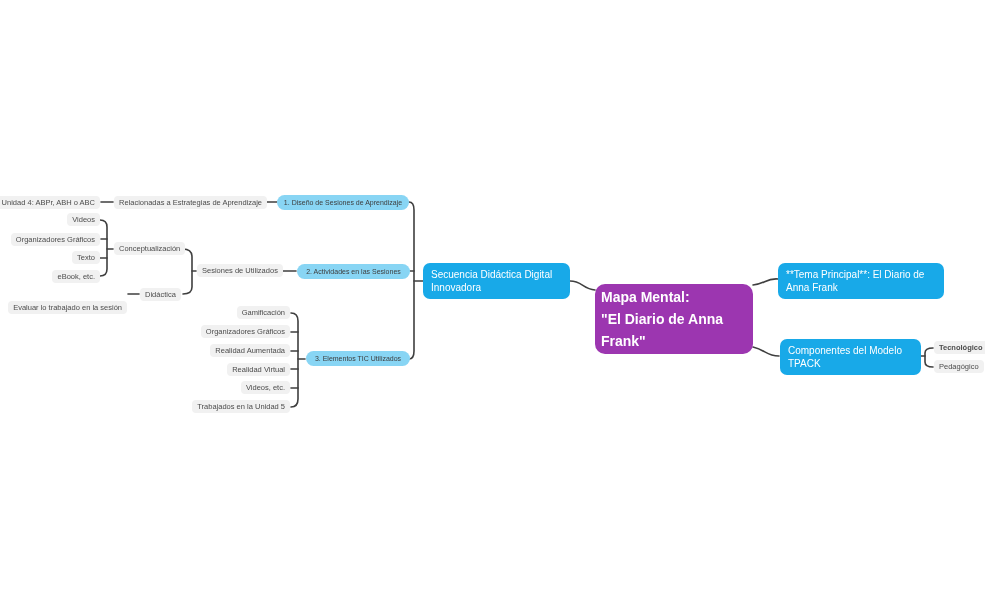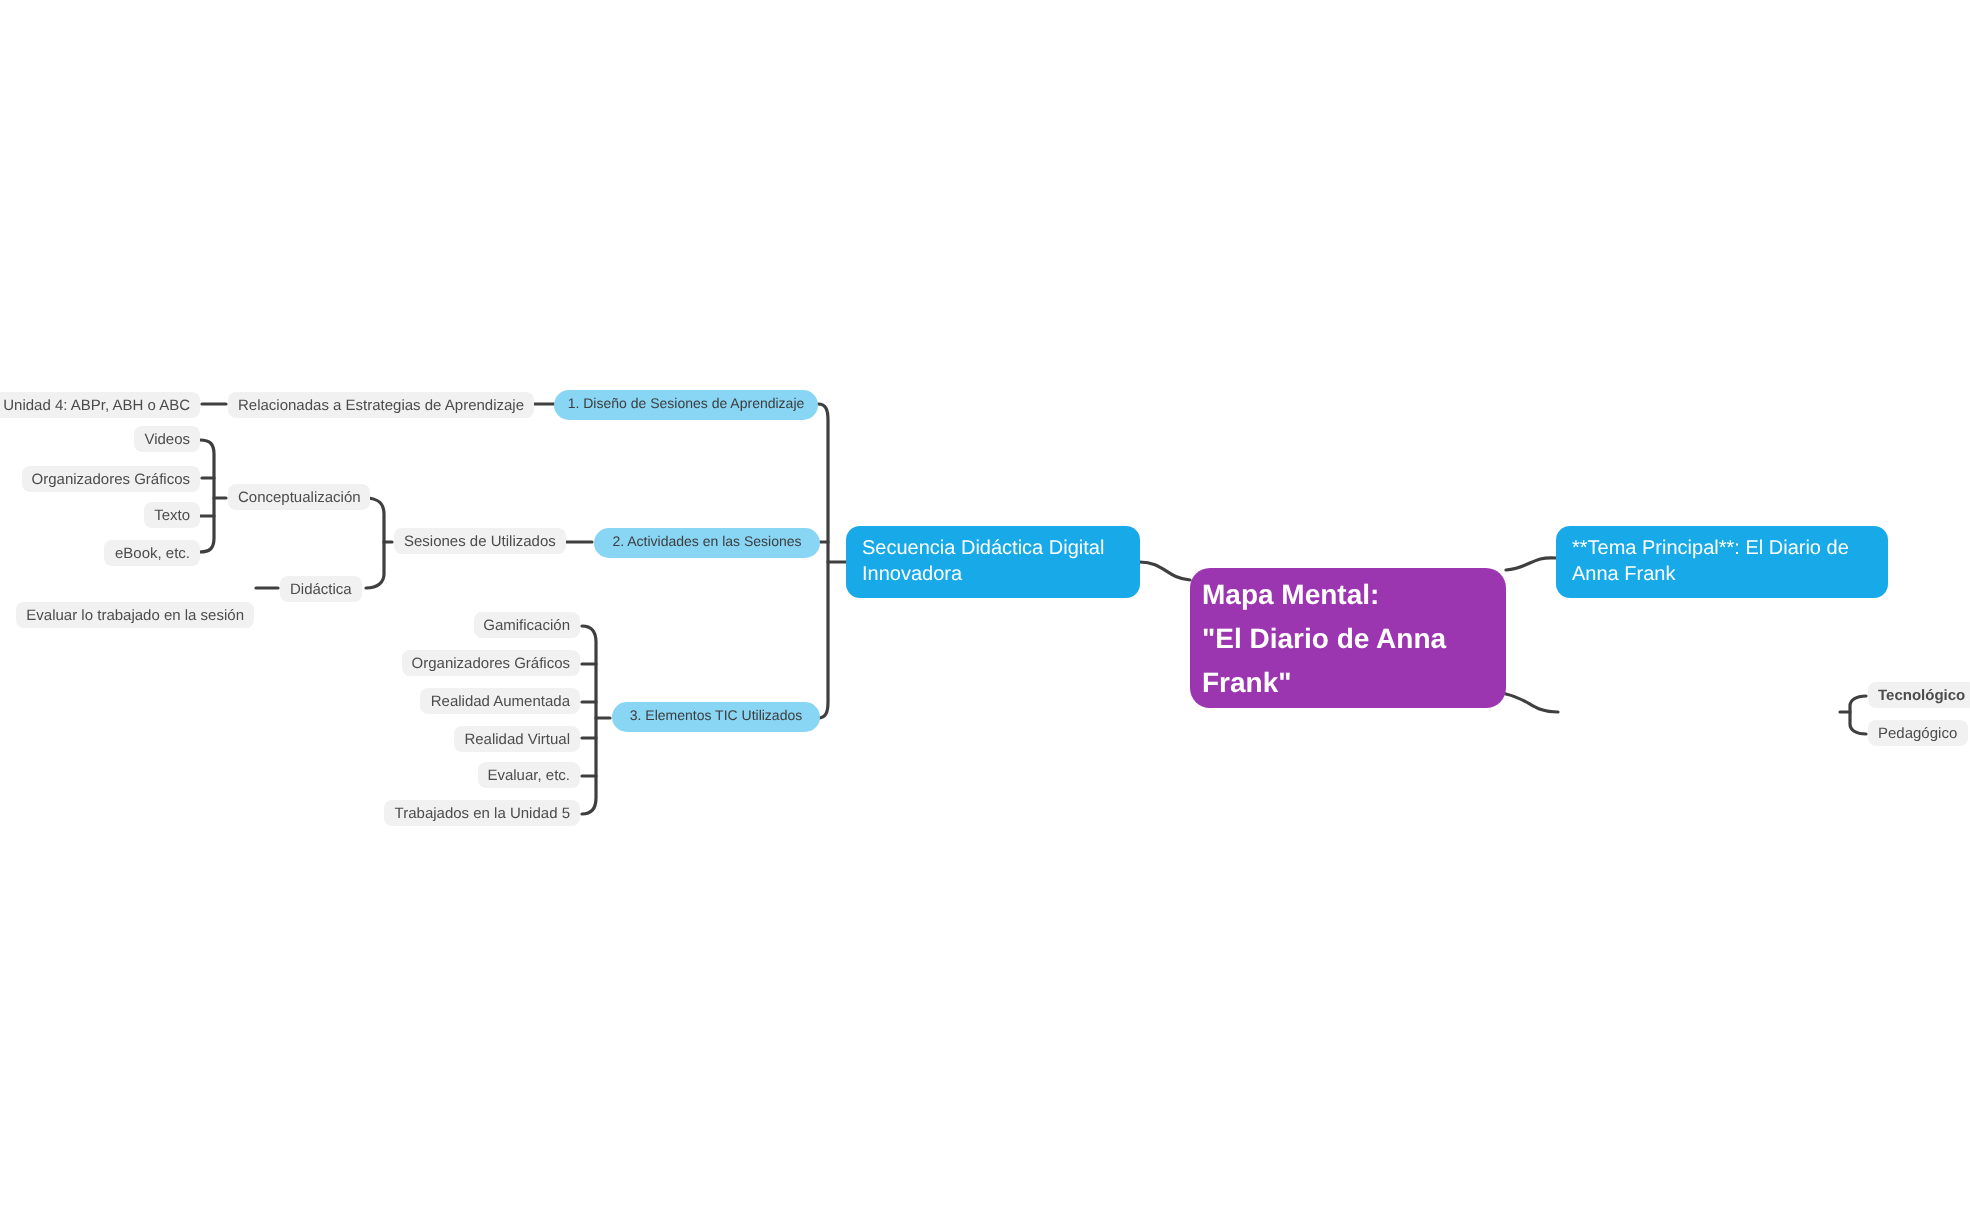--- a/index.html
+++ b/index.html
@@ -87,20 +87,21 @@
     <path d="M933,348 C928,348 925,350 925,353 L925,362 C925,365 928,367 933,367"></path>
   </svg>
 
   <div class="node node-central" style="left:595px;top:284px;width:158px;height:70px;">Mapa Mental:
 "El Diario de Anna Frank"</div>
 
   <div class="node node-primary" style="left:778px;top:263px;width:166px;height:36px;">**Tema Principal**: El Diario de Anna Frank</div>
 
   <div class="node node-primary" style="left:423px;top:263px;width:147px;height:36px;">Secuencia Didáctica Digital Innovadora</div>
 
+  <div class="node node-primary" style="left:780px;top:339px;width:141px;height:36px;">Componentes del Modelo TPACK</div>
 
   <div class="node node-pill" style="left:277px;top:195px;width:132px;">1. Diseño de Sesiones de Aprendizaje</div>
 
   <div class="node node-pill" style="left:297px;top:264px;width:113px;">2. Actividades en las Sesiones</div>
 
   <div class="node node-pill" style="left:306px;top:351px;width:104px;">3. Elementos TIC Utilizados</div>
 
   <div class="node node-leaf" style="right:885px;top:196px;">Unidad 4: ABPr, ABH o ABC</div>
   <div class="node node-leaf" style="left:114px;top:196px;">Relacionadas a Estrategias de Aprendizaje</div>
 
@@ -112,19 +113,19 @@
 
   <div class="node node-leaf" style="right:858px;top:288px;margin-top:13px;">Evaluar lo trabajado en la sesión</div>
   <div class="node node-leaf" style="left:140px;top:288px;">Didáctica</div>
 
   <div class="node node-leaf" style="left:197px;top:264px;">Sesiones de Utilizados</div>
 
   <div class="node node-leaf" style="right:695px;top:306px;">Gamificación</div>
   <div class="node node-leaf" style="right:695px;top:325px;">Organizadores Gráficos</div>
   <div class="node node-leaf" style="right:695px;top:344px;">Realidad Aumentada</div>
   <div class="node node-leaf" style="right:695px;top:363px;">Realidad Virtual</div>
-  <div class="node node-leaf" style="right:695px;top:381px;">Evaluar, etc.</div>
+  <div class="node node-leaf" style="right:695px;top:381px;">Videos, etc.</div>
   <div class="node node-leaf" style="right:695px;top:400px;">Trabajados en la Unidad 5</div>
 
   <div class="node node-leaf" style="left:934px;top:341px;font-weight:bold;">Tecnológico</div>
   <div class="node node-leaf" style="left:934px;top:360px;">Pedagógico</div>
 
 </div>
 
 </body></html>

